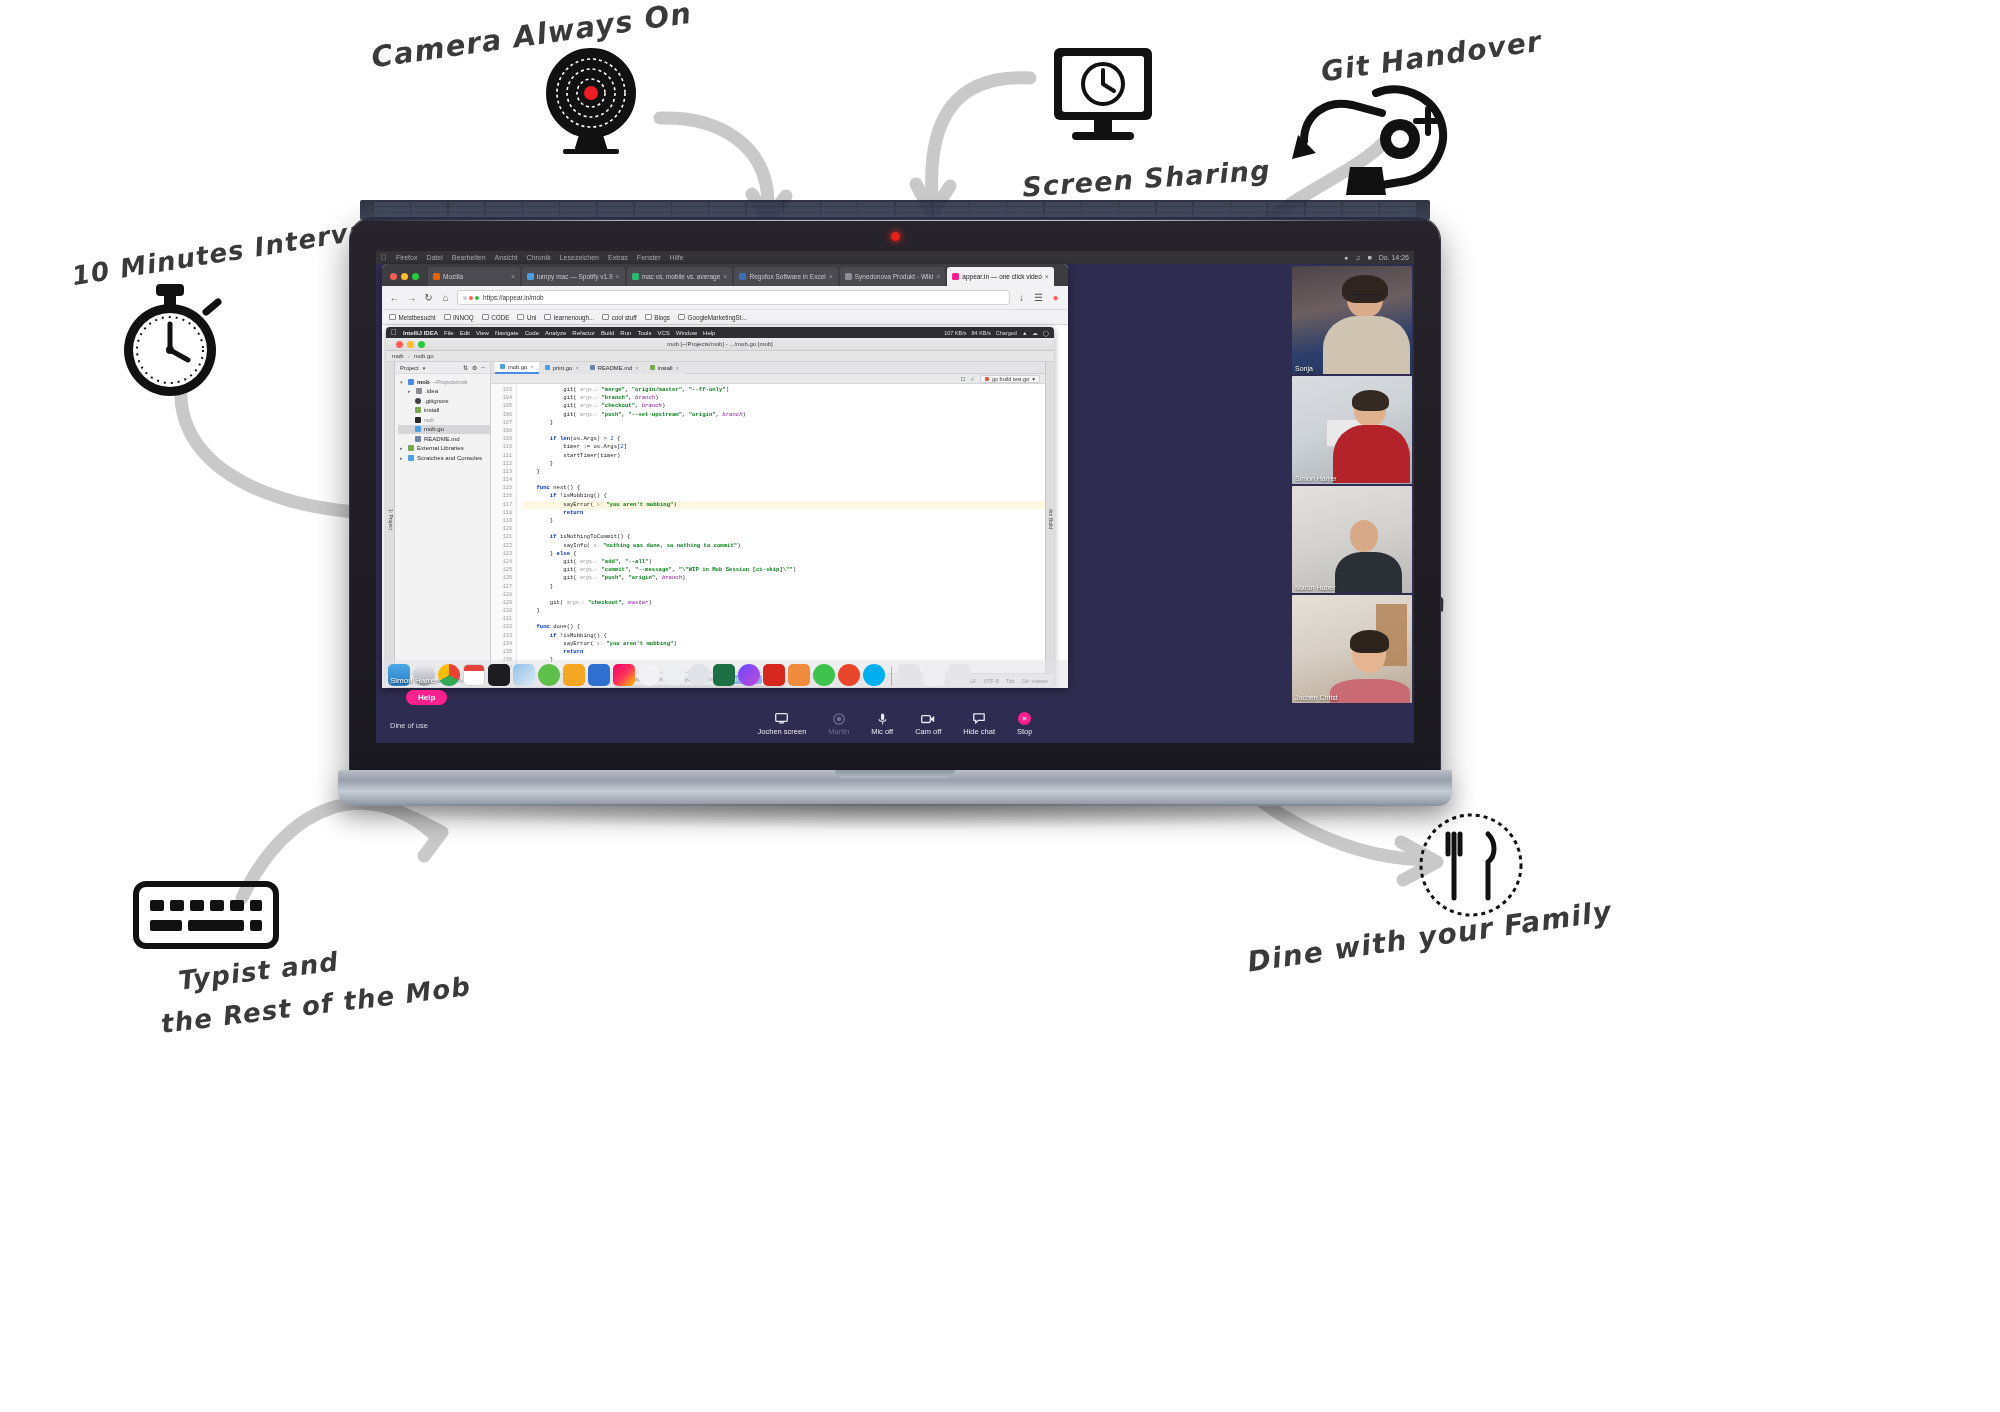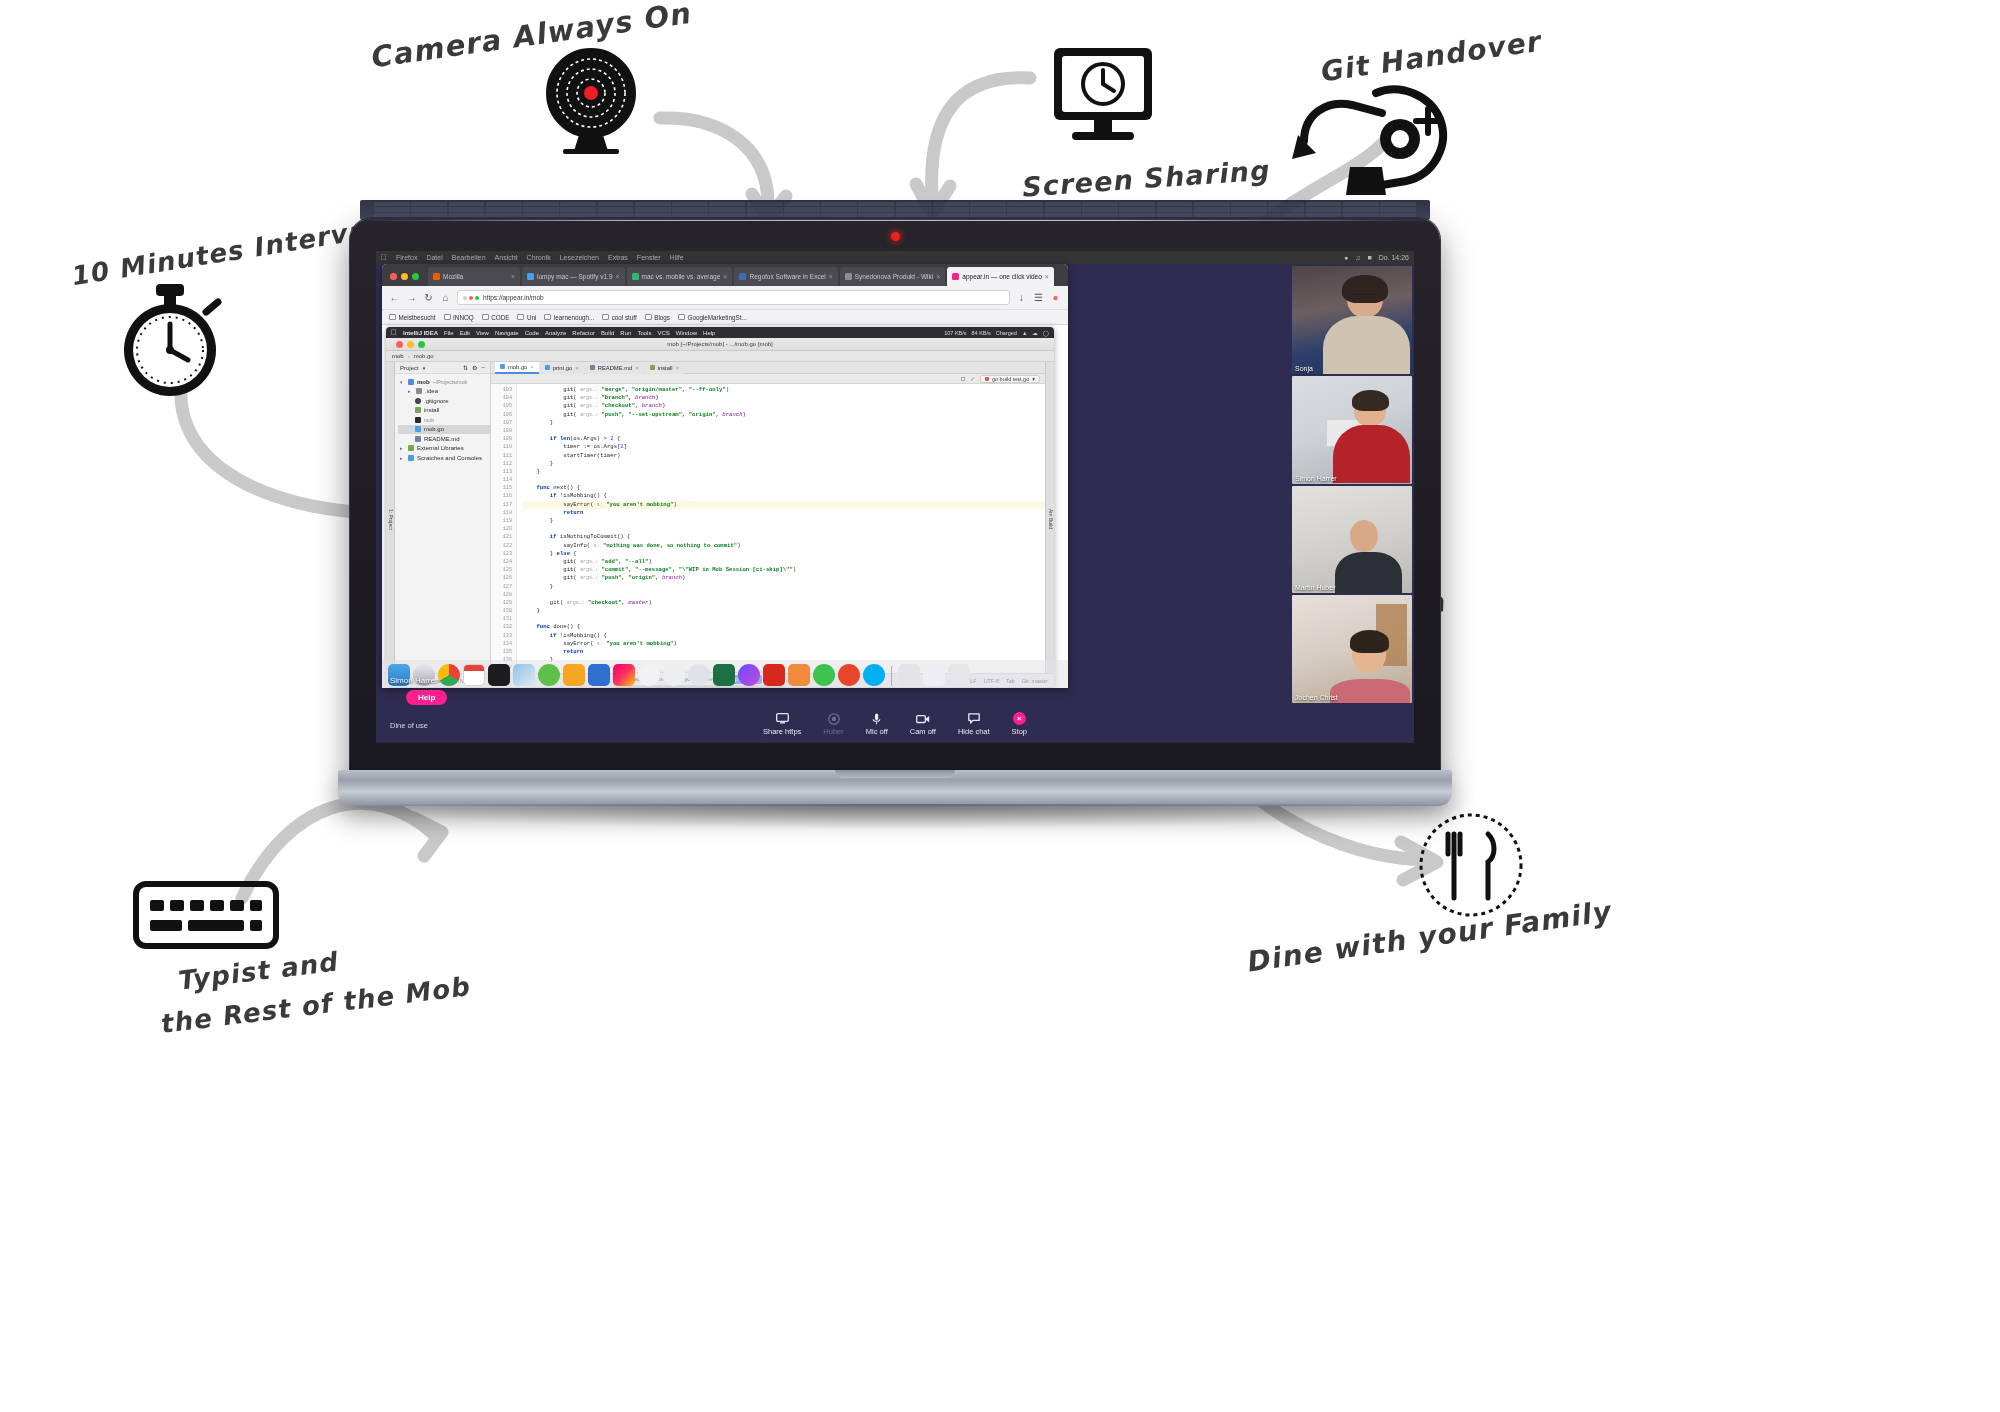--- a/index.html
+++ b/index.html
@@ -818,30 +818,30 @@
           </div>
 
           <div id="controls">
             <div class="ctl">
               <span class="glyph">
                 <svg width="13" height="11" viewBox="0 0 13 11">
                     <rect x="0.7" y="0.7" width="11.6" height="7.6" rx="1.2" fill="none" stroke="#e8e8f2" stroke-width="1.3"></rect>
                     <rect x="4" y="9.2" width="5" height="1.3" fill="#e8e8f2"></rect>
                   </svg>
               </span>
-              <span class="lbl">Share https</span>
+              <span class="lbl">Jochen screen</span>
             </div>
             <div class="ctl dim">
               <span class="glyph">
                 <svg width="12" height="12" viewBox="0 0 12 12">
                     <circle cx="6" cy="6" r="5.2" fill="none" stroke="#6e6d90" stroke-width="1.3"></circle>
                     <circle cx="6" cy="6" r="2.2" fill="#6e6d90"></circle>
                   </svg>
               </span>
-              <span class="lbl">Huber</span>
+              <span class="lbl">Martin</span>
             </div>
             <div class="ctl">
               <span class="glyph">
                 <svg width="9" height="12" viewBox="0 0 9 12">
                     <rect x="3" y="0.6" width="3.2" height="6.4" rx="1.6" fill="#e8e8f2"></rect>
                     <path d="M1.2,6.2 C1.2,9 7.8,9 7.8,6.2" fill="none" stroke="#e8e8f2" stroke-width="1.1"></path>
                     <rect x="4.1" y="9" width="1" height="2.4" fill="#e8e8f2"></rect>
                   </svg>
               </span>
               <span class="lbl">Mic off</span>

